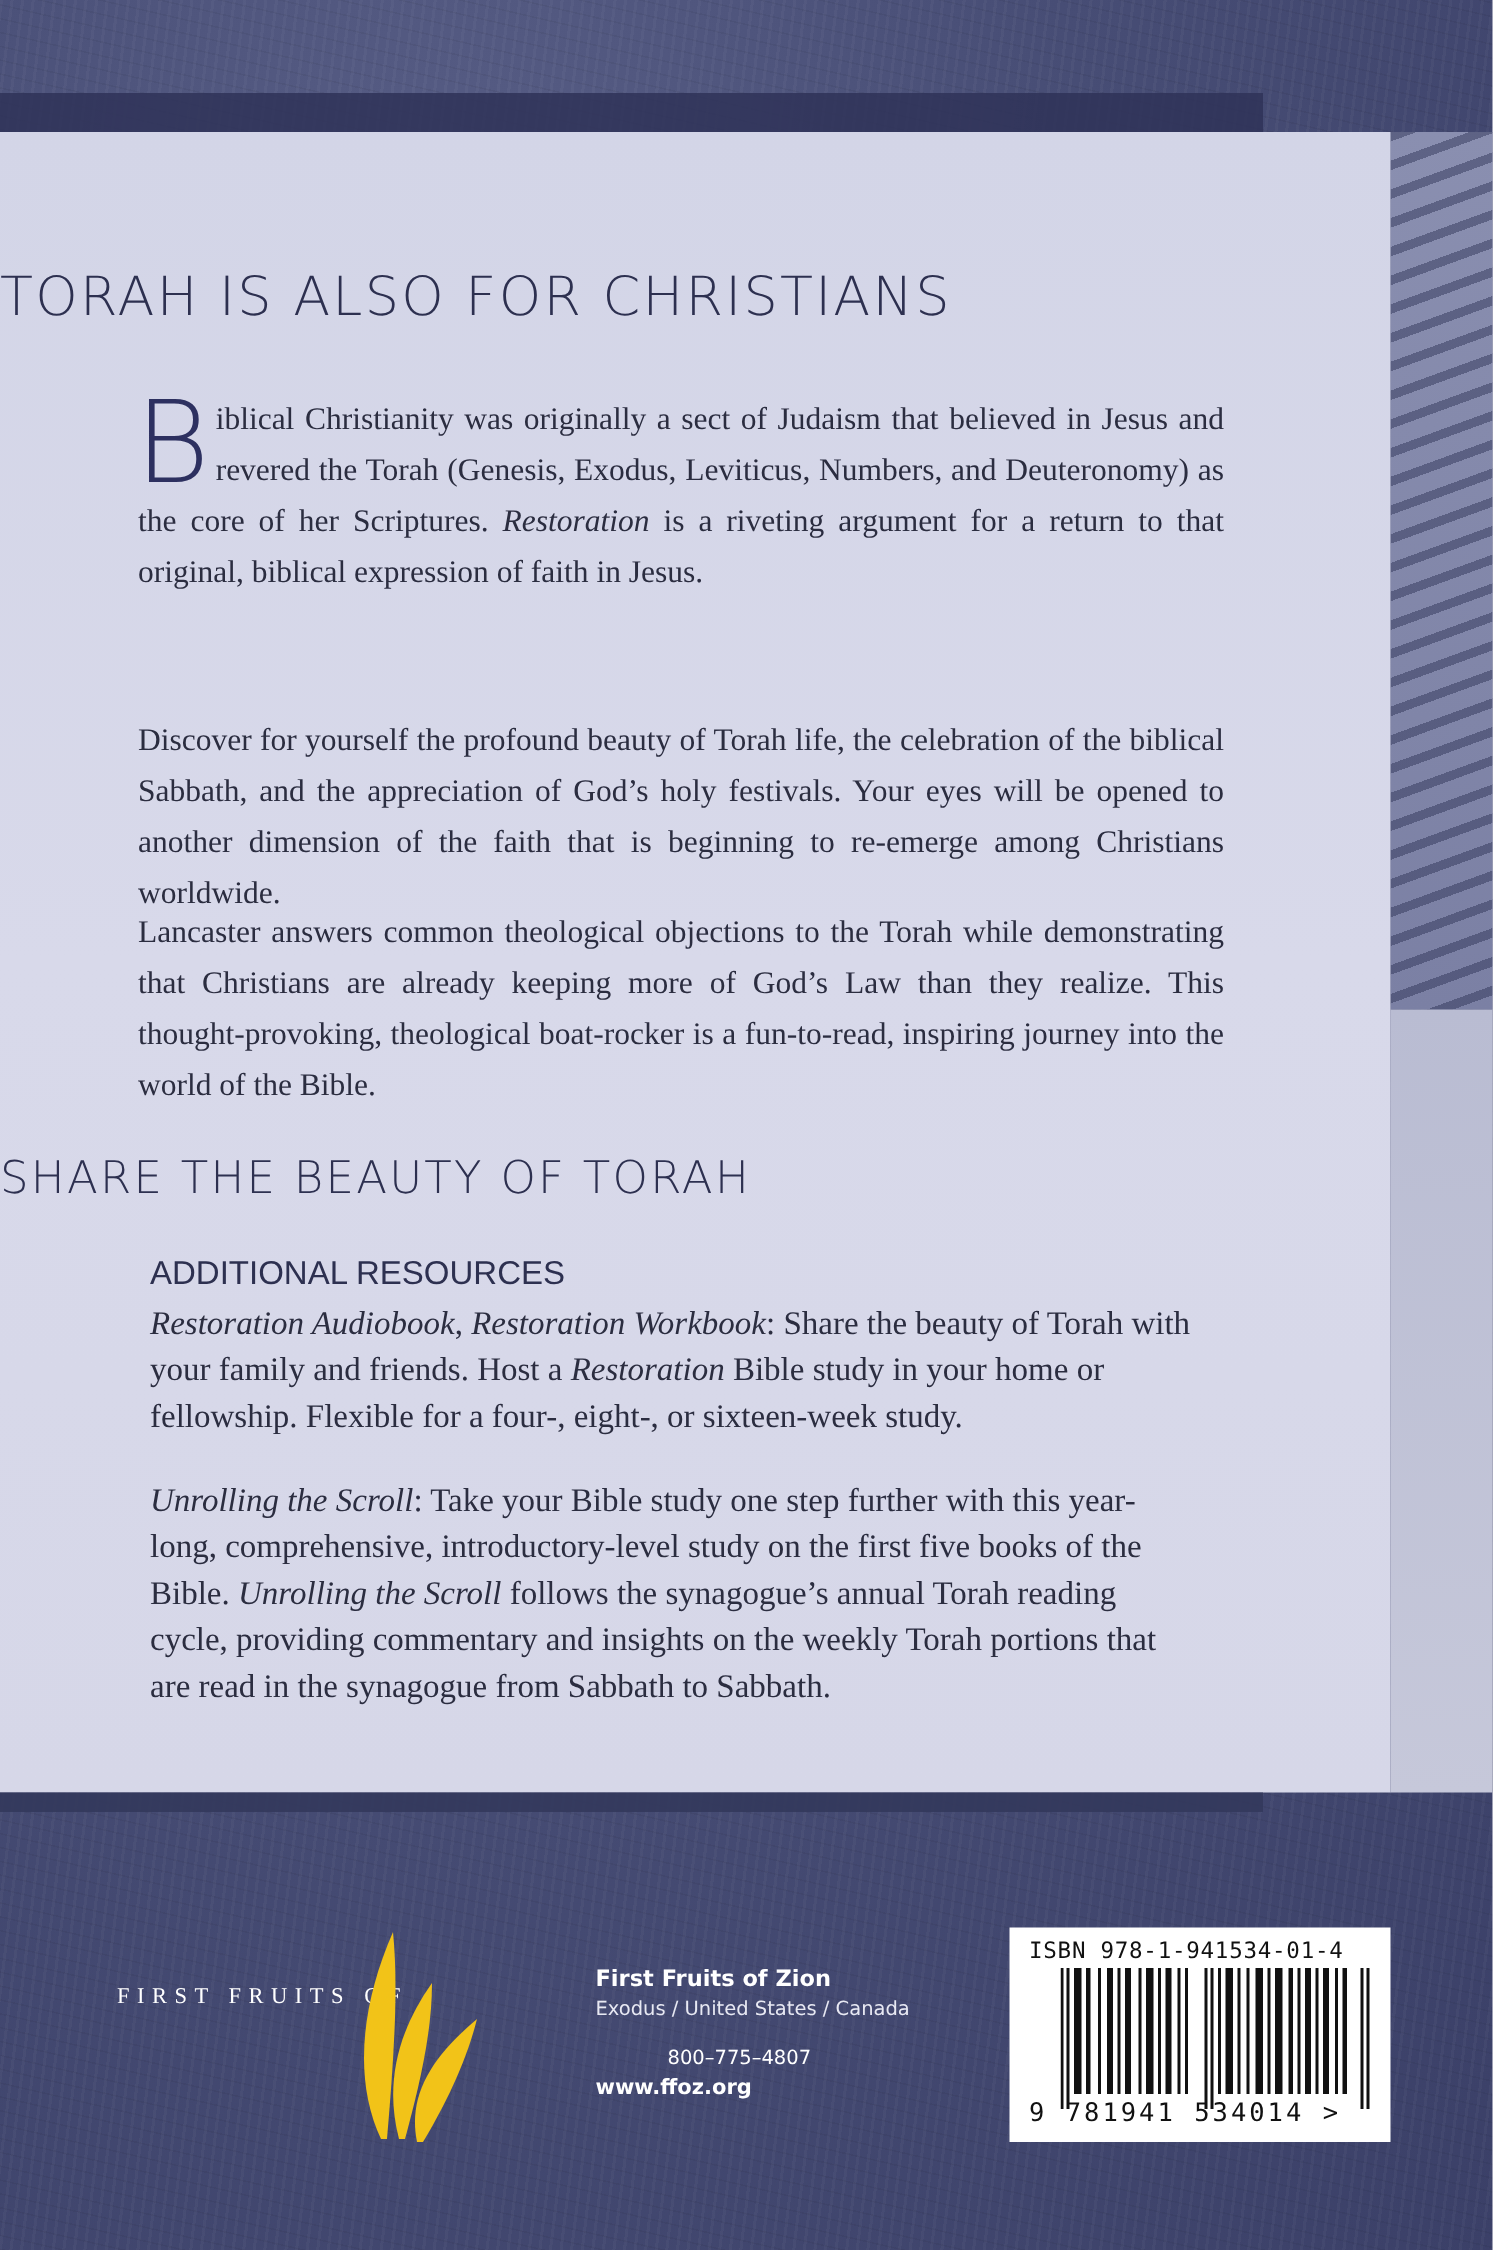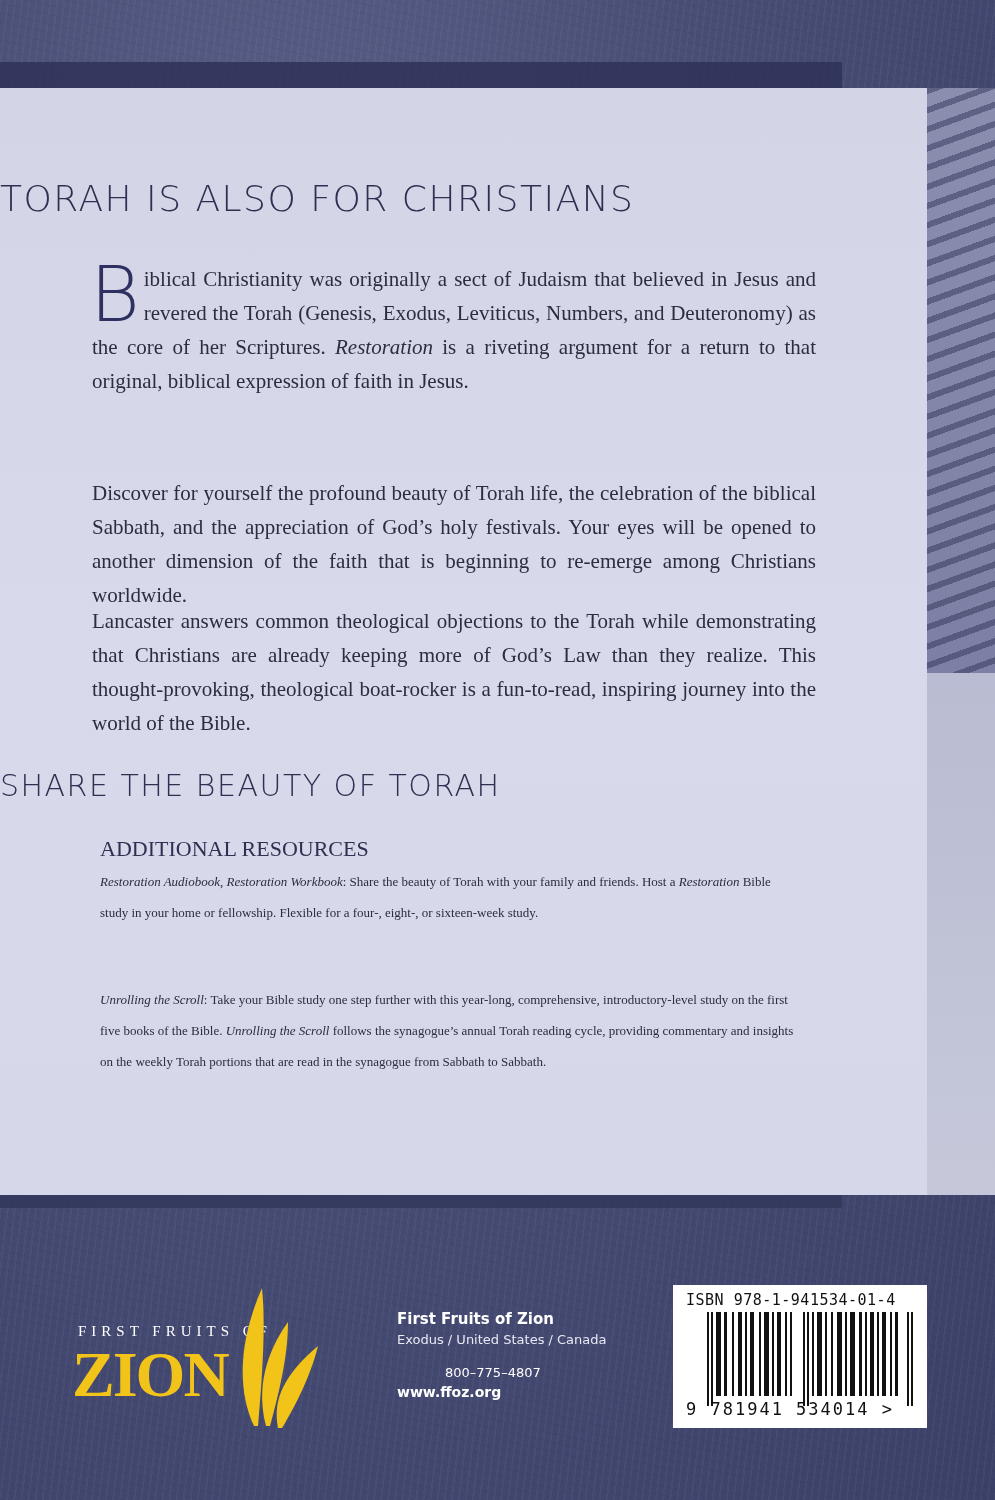--- a/index.html
+++ b/index.html
@@ -40,25 +40,25 @@
   }
   .p1 { top:262px; }
   .p2 { top:476px; }
   .p3 { top:604px; }
   .dropcap {
     float:left; font-family:"DejaVu Sans", sans-serif; font-weight:200;
     font-size:76px; line-height:62px; color:#2d3060; margin:2px 4px 0 -2px;
   }
   .sub-heading {
     position:absolute; left:100px; top:836px;
-    font-family:Liberation Serif, serif; font-weight:200; font-size:22px; color:#2d3050;
+    font-family:Liberation Sans, sans-serif; font-weight:200; font-size:22px; color:#2d3050;
   }
   .res-text {
     position:absolute; left:100px; width:700px;
-    font-size:13px; line-height:31px; color:#2b2d40;
+    font-size:22px; line-height:31px; color:#2b2d40;
   }
   .r1 { top:866px; }
   .r2 { top:984px; }
   i { font-style:italic; }
   
   .logo { position:absolute; left:78px; top:1278px; width:250px; height:160px; }
   .logo-small {
     position:absolute; left:0; top:45px; font-family:"Liberation Serif", serif;
     font-size:15px; letter-spacing:5px; color:#ffffff;
   }
@@ -102,21 +102,20 @@
 
 <div class="res-text r1">
   <i>Restoration Audiobook</i><span>, </span><i>Restoration Workbook</i><span>: Share the beauty of Torah with your family and friends. Host a </span><i>Restoration</i><span> Bible study in your home or fellowship. Flexible for a four-, eight-, or sixteen-week study.</span>
 </div>
 <div class="res-text r2">
   <i>Unrolling the Scroll</i><span>:  Take your Bible study one step further with this year-long, comprehensive, introductory-level study on the first five books of the Bible. </span><i>Unrolling the Scroll</i><span> follows the synagogue’s annual Torah reading cycle, providing commentary and insights on the weekly Torah portions that are read in the synagogue from Sabbath to Sabbath.</span>
 </div>
 
 <div class="logo">
   <div class="logo-small">FIRST FRUITS OF</div>
-  <div class="logo-big">ZION</div>
   <svg class="logo-flame" viewBox="0 0 110 150">
     <path d="M28 148 C10 110 14 60 36 10 C40 50 36 100 32 148 Z" fill="#f2c318"></path>
     <path d="M40 148 C30 110 40 75 62 44 C62 80 52 118 44 148 Z" fill="#f2c318"></path>
     <path d="M52 150 C46 120 60 95 92 68 C84 100 68 130 56 150 Z" fill="#f2c318"></path>
   </svg>
 </div>
 
 <div class="contact">
   <div class="org">First Fruits of Zion</div>
   <div class="loc">Exodus / United States / Canada</div>

